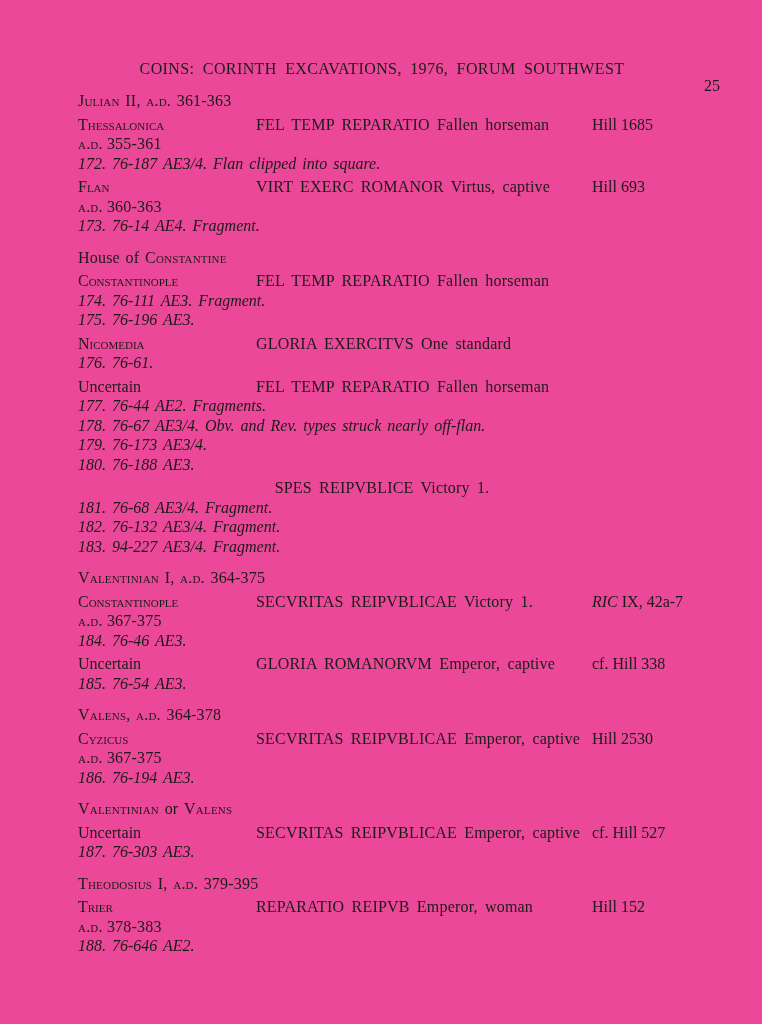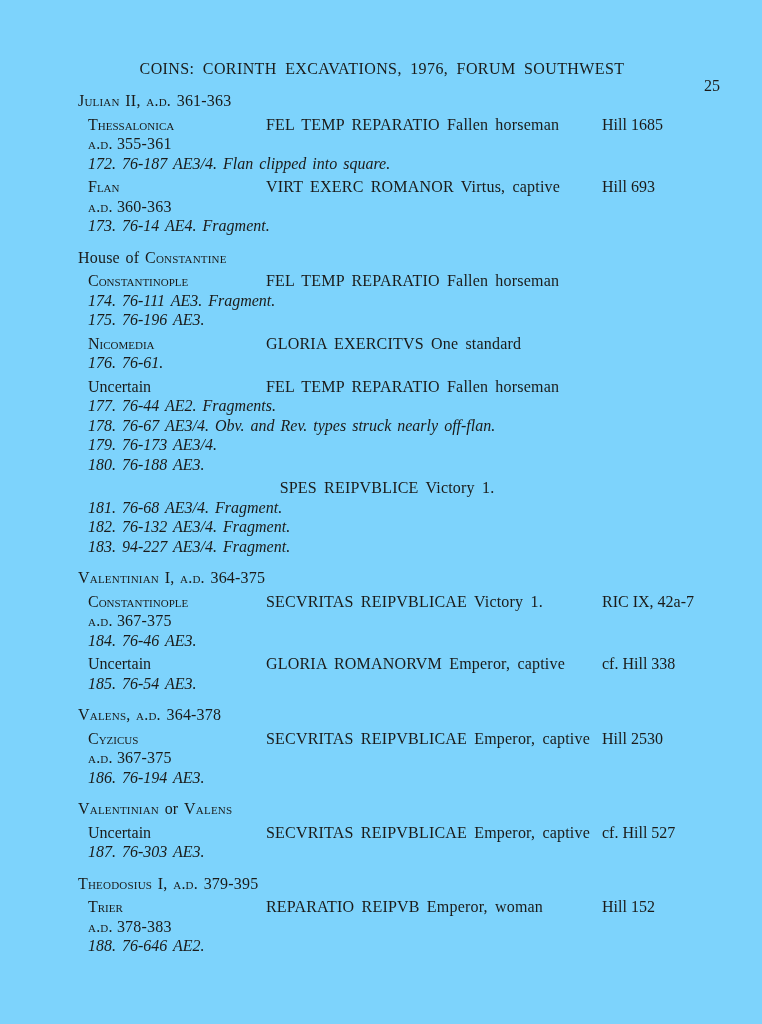--- a/index.html
+++ b/index.html
@@ -1,18 +1,18 @@
 <!DOCTYPE html>
 <html><head>
 <meta charset="utf-8">
 <style>
   html, body { margin:0; padding:0; background:#ffffff; }
   .page {
     width:762px; height:1024px;
-    background:#7dd3fc;
+    background:#ec4899;
     color:#1b1b19;
     font-family:"Liberation Serif", serif;
     font-size:16px;
     position:relative;
     box-sizing:border-box;
     padding:59px 42px 0 78px;
     overflow:hidden;
   }
   .page-header { position:relative; line-height:20px; }
   .header-title {
@@ -25,22 +25,22 @@
   .heading {
     text-align:left;
     padding-right:34px;
     margin-top:12px;
     margin-bottom:4px;
     line-height:19.5px;
     letter-spacing:0.2px;
     word-spacing:1.5px;
   }
   .sc { font-variant: small-caps; }
-  .it { }
-  .group { margin-top:4px;margin-left:10px; }
+  .it { font-style: italic; }
+  .group { margin-top:4px; }
   .entry-row {
     display:grid;
     grid-template-columns:178px 336px 1fr;
     line-height:19.5px;
   }
   .cell { white-space:nowrap; }
   .legend { word-spacing:3px; letter-spacing:0.2px; }
   .type-center {
     text-align:center;
     padding-right:34px;

